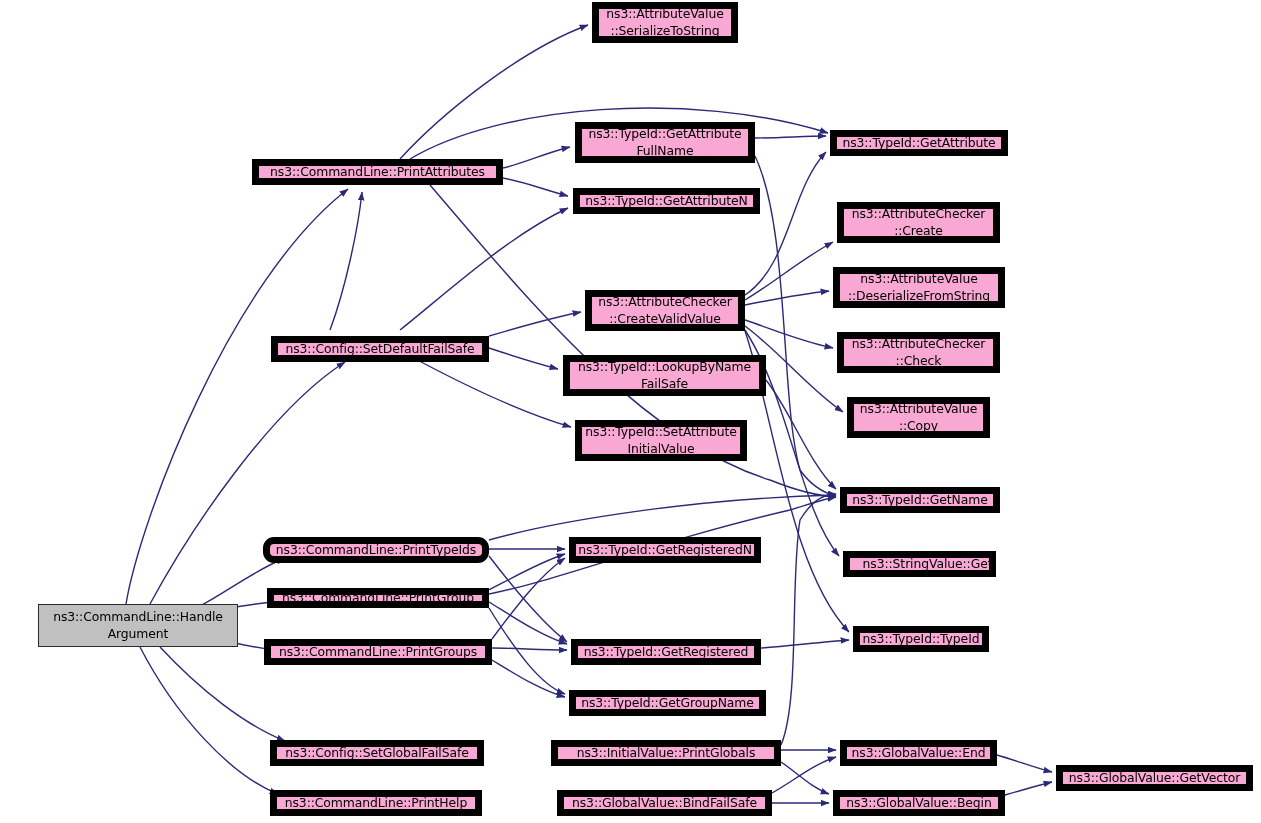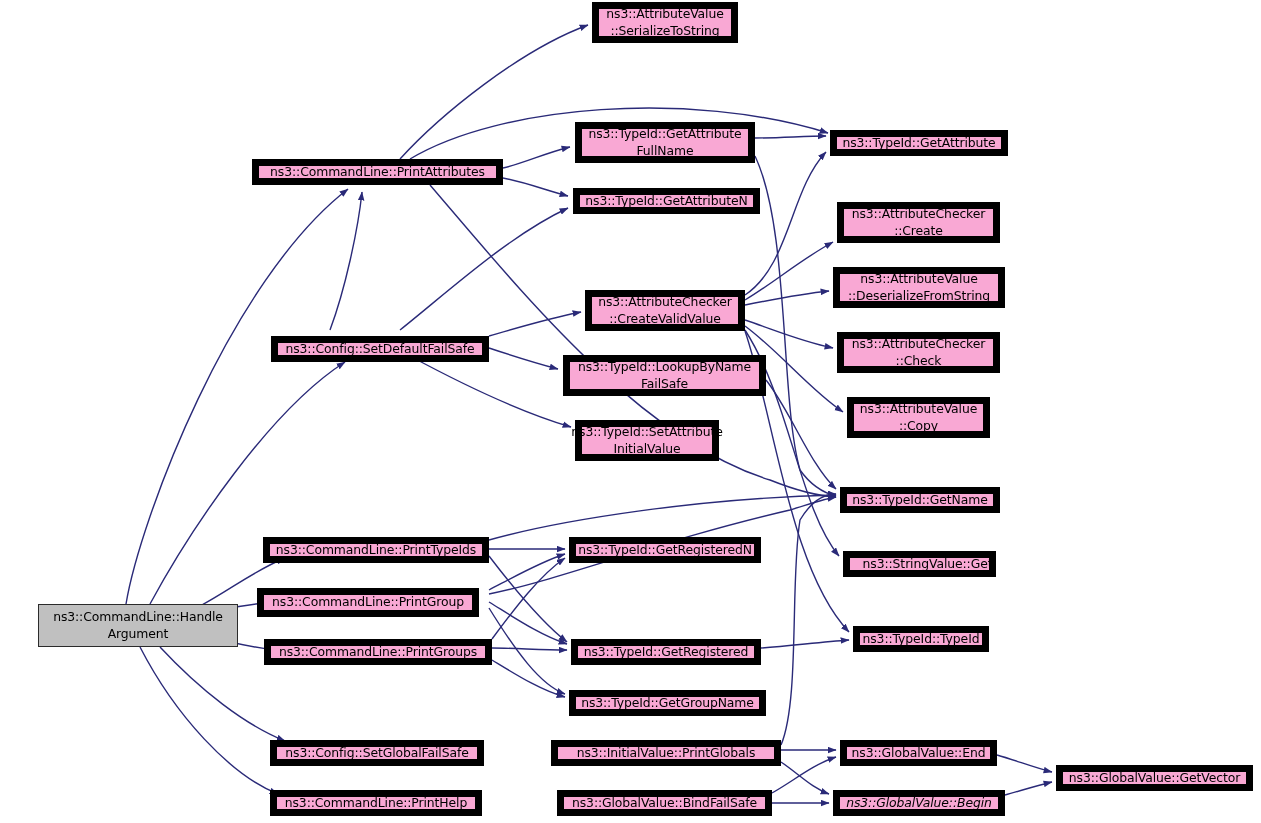--- a/index.html
+++ b/index.html
@@ -108,50 +108,50 @@
         <path d="M 772 803 C 795 803 812 803 829 803" fill="none" stroke="#2a2a78" stroke-width="1.4" marker-end="url(#arrowhead)"></path>
         <path d="M 997 755 C 1015 760 1035 768 1052 772" fill="none" stroke="#2a2a78" stroke-width="1.4" marker-end="url(#arrowhead)"></path>
         <path d="M 1005 795 C 1020 791 1035 786 1052 782" fill="none" stroke="#2a2a78" stroke-width="1.4" marker-end="url(#arrowhead)"></path>
       </g>
   </svg>
   <div id="nodes-group">
       <div class="node root" style="left: 6px; top: 604px; width: 200px; height: 43px;"><span class="node-label">ns3::CommandLine::Handle
 Argument</span></div>
       <div class="node" style="left: 252px; top: 159px; width: 251px; height: 26px;"><span class="node-label">ns3::CommandLine::PrintAttributes</span></div>
       <div class="node" style="left: 271px; top: 336px; width: 218px; height: 26px;"><span class="node-label">ns3::Config::SetDefaultFailSafe</span></div>
-      <div class="node" style="left: 263px; top: 537px; width: 226px; height: 26px;"><span class="node-label">ns3::CommandLine::PrintTypeIds</span></div>
-      <div class="node" style="left: 257px; top: 588px; width: 222px; height: 29px;"><span class="node-label">ns3::CommandLine::PrintGroup</span></div>
+      <div class="node" style="left: 263px; top: 537px; width: 226px; height: 26px; border-radius: 11px;"><span class="node-label">ns3::CommandLine::PrintTypeIds</span></div>
+      <div class="node" style="left: 267px; top: 588px; width: 222px; height: 20px;"><span class="node-label">ns3::CommandLine::PrintGroup</span></div>
       <div class="node" style="left: 264px; top: 639px; width: 228px; height: 26px;"><span class="node-label">ns3::CommandLine::PrintGroups</span></div>
       <div class="node" style="left: 270px; top: 740px; width: 214px; height: 26px;"><span class="node-label">ns3::Config::SetGlobalFailSafe</span></div>
       <div class="node" style="left: 270px; top: 790px; width: 212px; height: 26px;"><span class="node-label">ns3::CommandLine::PrintHelp</span></div>
       <div class="node" style="left: 592px; top: 2px; width: 146px; height: 41px;"><span class="node-label">ns3::AttributeValue
 ::SerializeToString</span></div>
       <div class="node" style="left: 575px; top: 122px; width: 180px; height: 41px;"><span class="node-label">ns3::TypeId::GetAttribute
 FullName</span></div>
       <div class="node" style="left: 573px; top: 188px; width: 187px; height: 26px;"><span class="node-label">ns3::TypeId::GetAttributeN</span></div>
       <div class="node" style="left: 585px; top: 290px; width: 160px; height: 41px;"><span class="node-label">ns3::AttributeChecker
 ::CreateValidValue</span></div>
       <div class="node" style="left: 563px; top: 355px; width: 203px; height: 41px;"><span class="node-label">ns3::TypeId::LookupByName
 FailSafe</span></div>
-      <div class="node" style="left: 575px; top: 420px; width: 144px; height: 41px;"><span class="node-label">ns3::TypeId::SetAttribute
+      <div class="node" style="left: 575px; top: 420px; width: 172px; height: 41px;"><span class="node-label">ns3::TypeId::SetAttribute
 InitialValue</span></div>
       <div class="node" style="left: 569px; top: 537px; width: 192px; height: 26px;"><span class="node-label">ns3::TypeId::GetRegisteredN</span></div>
       <div class="node" style="left: 571px; top: 639px; width: 190px; height: 26px;"><span class="node-label">ns3::TypeId::GetRegistered</span></div>
       <div class="node" style="left: 569px; top: 690px; width: 197px; height: 26px;"><span class="node-label">ns3::TypeId::GetGroupName</span></div>
       <div class="node" style="left: 551px; top: 740px; width: 230px; height: 26px;"><span class="node-label">ns3::InitialValue::PrintGlobals</span></div>
       <div class="node" style="left: 557px; top: 790px; width: 215px; height: 26px;"><span class="node-label">ns3::GlobalValue::BindFailSafe</span></div>
       <div class="node" style="left: 830px; top: 130px; width: 178px; height: 26px;"><span class="node-label">ns3::TypeId::GetAttribute</span></div>
       <div class="node" style="left: 837px; top: 202px; width: 163px; height: 41px;"><span class="node-label">ns3::AttributeChecker
 ::Create</span></div>
       <div class="node" style="left: 833px; top: 267px; width: 172px; height: 41px;"><span class="node-label">ns3::AttributeValue
 ::DeserializeFromString</span></div>
       <div class="node" style="left: 837px; top: 332px; width: 163px; height: 41px;"><span class="node-label">ns3::AttributeChecker
 ::Check</span></div>
       <div class="node" style="left: 847px; top: 397px; width: 143px; height: 41px;"><span class="node-label">ns3::AttributeValue
 ::Copy</span></div>
       <div class="node" style="left: 840px; top: 487px; width: 160px; height: 26px;"><span class="node-label">ns3::TypeId::GetName</span></div>
       <div class="node" style="left: 843px; top: 551px; width: 153px; height: 26px; padding-left: 16px;"><span class="node-label">ns3::StringValue::Get</span></div>
       <div class="node" style="left: 853px; top: 626px; width: 136px; height: 26px;"><span class="node-label">ns3::TypeId::TypeId</span></div>
       <div class="node" style="left: 840px; top: 740px; width: 157px; height: 26px;"><span class="node-label">ns3::GlobalValue::End</span></div>
-      <div class="node" style="left: 833px; top: 790px; width: 172px; height: 26px; font-style: italic;"><span class="node-label">ns3::GlobalValue::Begin</span></div>
+      <div class="node" style="left: 833px; top: 790px; width: 172px; height: 26px;"><span class="node-label">ns3::GlobalValue::Begin</span></div>
       <div class="node" style="left: 1056px; top: 765px; width: 197px; height: 26px;"><span class="node-label">ns3::GlobalValue::GetVector</span></div>
     </div>
 </div>
 
 </body></html>

